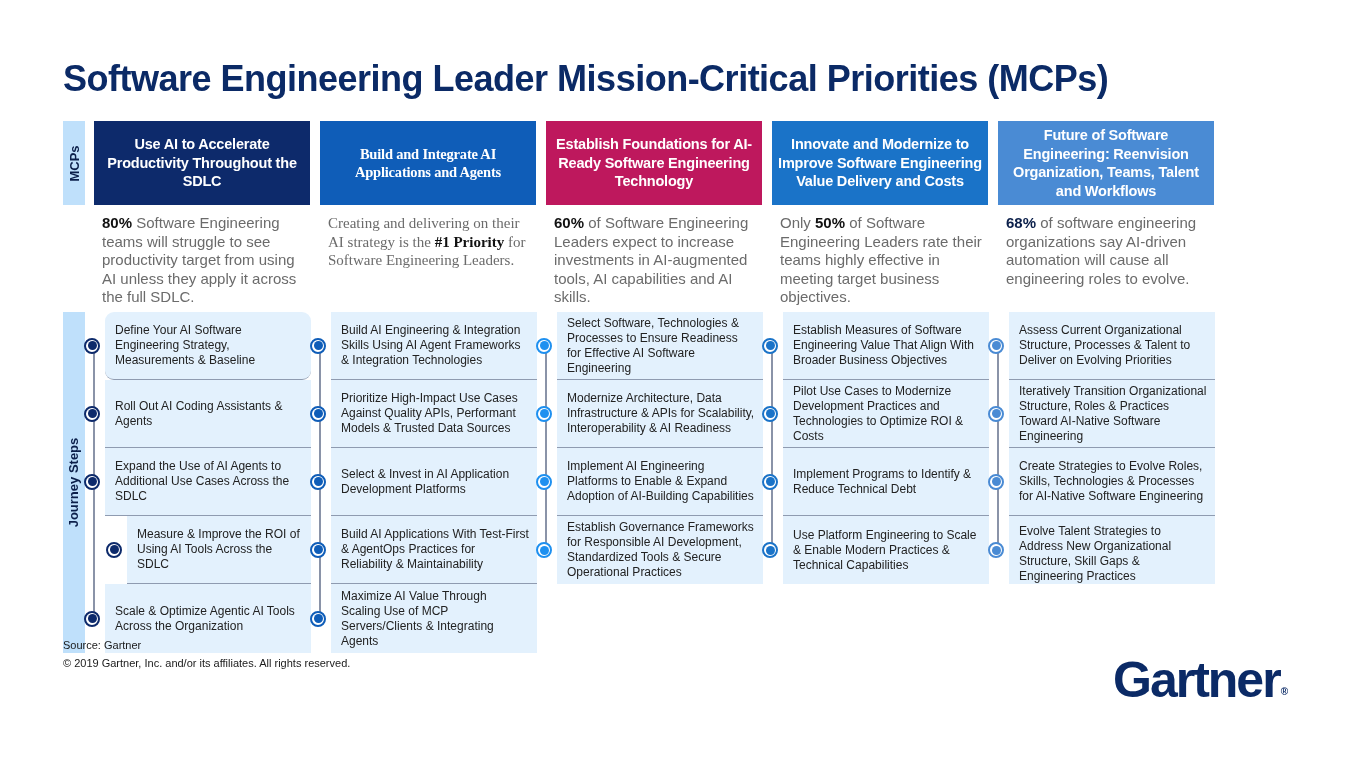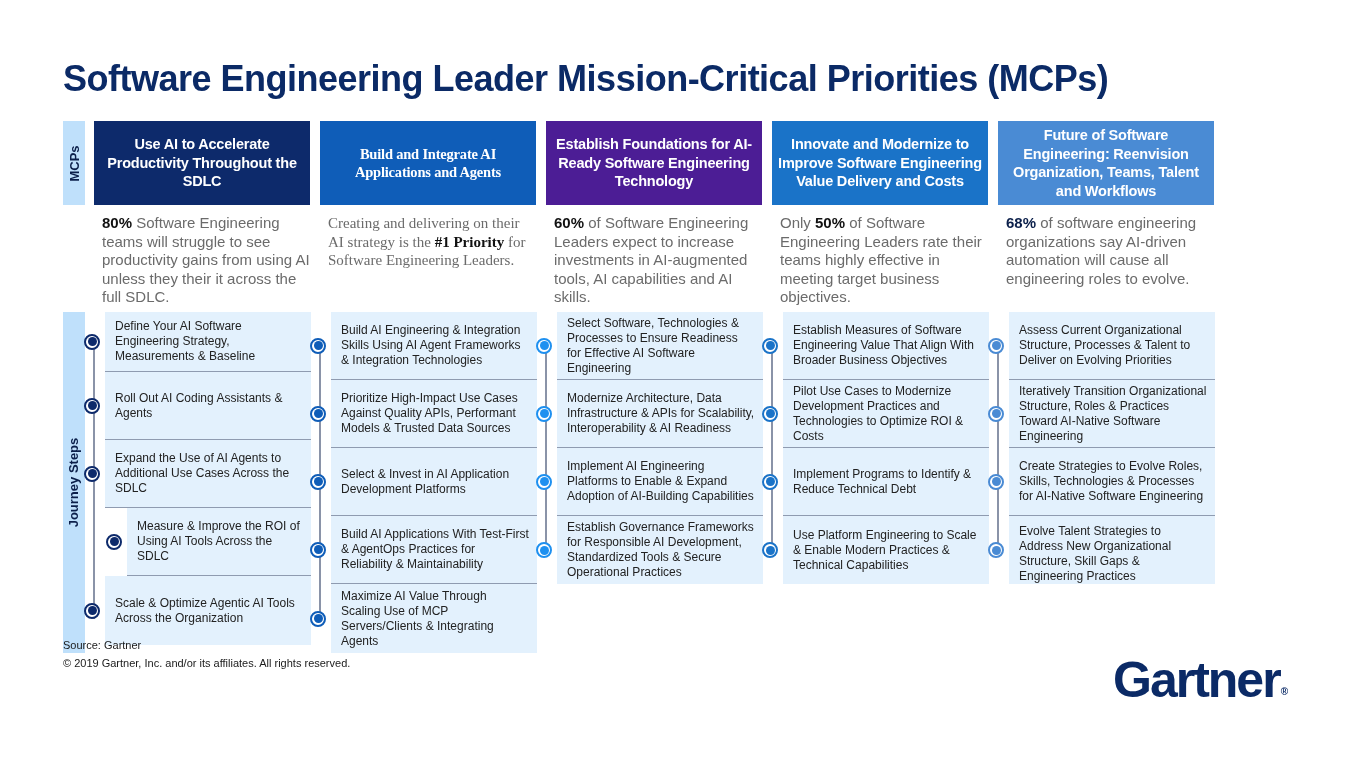--- a/index.html
+++ b/index.html
@@ -70,25 +70,25 @@
 <div class="side-label side-mcps">
     <span>MCPs</span>
   </div>
 <div class="side-label side-journey">
     <span>Journey Steps</span>
   </div>
 
 <div id="columns">
     <div class="col" style="left: 94px;">
       <div class="mcp-header" style="background: rgb(13, 42, 107);">Use AI to Accelerate Productivity Throughout the SDLC</div>
-      <div class="stat"><span></span><b>80%</b><span> Software Engineering teams will struggle to see productivity gains from using AI unless they their it across the full SDLC.</span></div>
+      <div class="stat"><span></span><b>80%</b><span> Software Engineering teams will struggle to see productivity target from using AI unless they apply it across the full SDLC.</span></div>
     </div>
     <div class="journey" style="left: 85px; width: 226px;">
       <div class="line" style="top: 34px; height: 272.5px;"></div>
-      <div class="step" style="height: 60px;">
+      <div class="step" style="height: 68px; border-radius: 9px;">
         <span class="dot" style="color: rgb(13, 42, 107); border: 2px solid rgb(13, 42, 107);"></span>
         <span>Define Your AI Software Engineering Strategy, Measurements &amp; Baseline</span>
       </div>
       <div class="step" style="height: 68px;">
         <span class="dot" style="color: rgb(13, 42, 107); border: 2px solid rgb(13, 42, 107);"></span>
         <span>Roll Out AI Coding Assistants &amp; Agents</span>
       </div>
       <div class="step" style="height: 68px;">
         <span class="dot" style="color: rgb(13, 42, 107); border: 2px solid rgb(13, 42, 107);"></span>
         <span>Expand the Use of AI Agents to Additional Use Cases Across the SDLC</span>
@@ -123,21 +123,21 @@
       <div class="step" style="height: 68px;">
         <span class="dot" style="color: rgb(15, 93, 184); border: 2px solid rgb(15, 93, 184);"></span>
         <span>Build AI Applications With Test-First &amp; AgentOps Practices for Reliability &amp; Maintainability</span>
       </div>
       <div class="step" style="height: 69px;">
         <span class="dot" style="color: rgb(15, 93, 184); border: 2px solid rgb(15, 93, 184);"></span>
         <span>Maximize AI Value Through Scaling Use of MCP Servers/Clients &amp; Integrating Agents</span>
       </div>
     </div>
     <div class="col" style="left: 546px;">
-      <div class="mcp-header" style="background: #4c1d95;">Establish Foundations for AI-Ready Software Engineering Technology</div>
+      <div class="mcp-header" style="background: #be185d;">Establish Foundations for AI-Ready Software Engineering Technology</div>
       <div class="stat"><span></span><b>60%</b><span> of Software Engineering Leaders expect to increase investments in AI-augmented tools, AI capabilities and AI skills.</span></div>
     </div>
     <div class="journey" style="left: 537px; width: 226px;">
       <div class="line" style="top: 34px; height: 204px;"></div>
       <div class="step" style="height: 68px;">
         <span class="dot" style="color: rgb(30, 144, 240); border: 2px solid rgb(30, 144, 240);"></span>
         <span>Select Software, Technologies &amp; Processes to Ensure Readiness for Effective AI Software Engineering</span>
       </div>
       <div class="step" style="height: 68px;">
         <span class="dot" style="color: rgb(30, 144, 240); border: 2px solid rgb(30, 144, 240);"></span>

